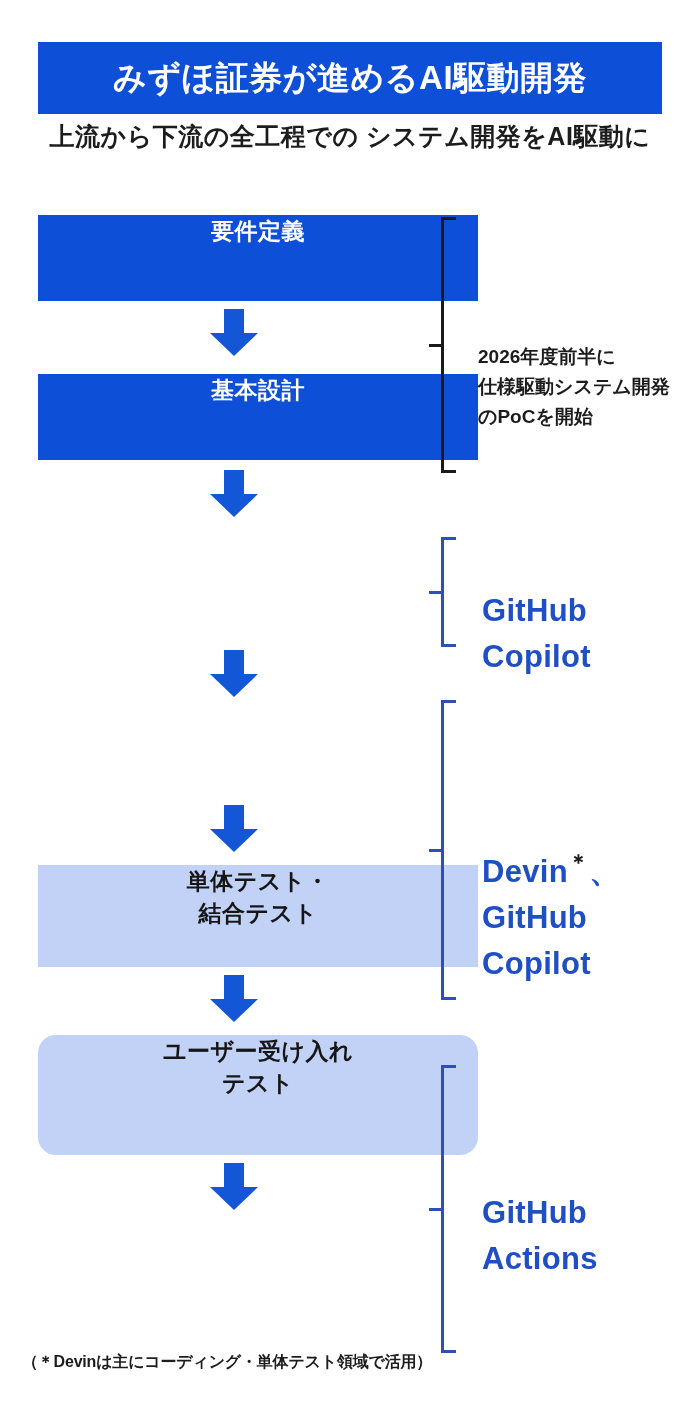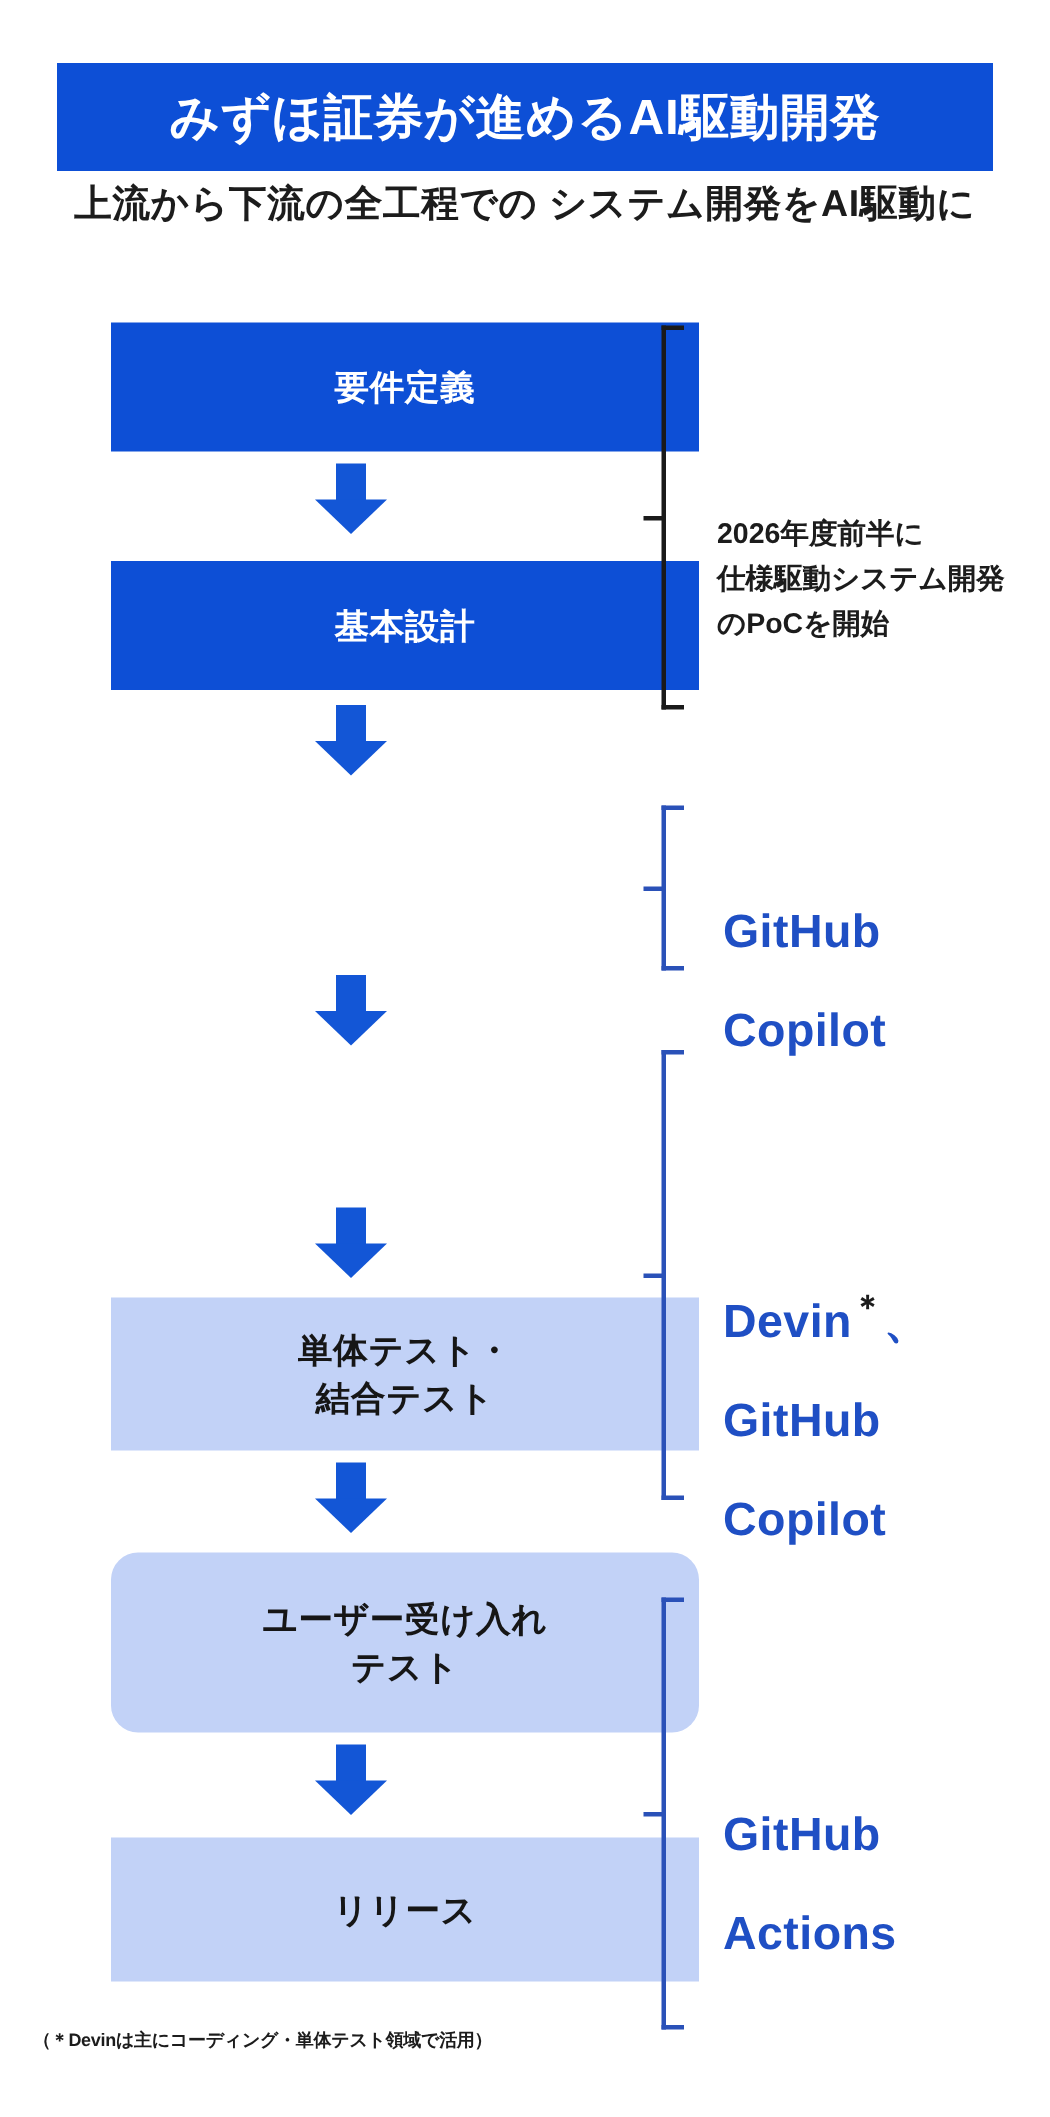--- a/index.html
+++ b/index.html
@@ -51,27 +51,25 @@
     font-size: 25px;
     font-weight: bold;
     line-height: 41px;
     letter-spacing: 0.5px;
   }
 
   
   .flow-box {
     position: absolute;
     left: 38px;
-    width: 392px;
+    width: 440px;
     display: flex;
-    align-items: center;
     justify-content: center;
     text-align: center;
     box-sizing: border-box;
-    margin-left: 36px;
   }
   .flow-box.dark {
     background: #0d4fd6;
     color: #ffffff;
   }
   .flow-box.light {
     background: #c2d2f7;
     color: #161616;
   }
   .flow-box .box-label {
@@ -160,38 +158,38 @@
     font-size: 19px;
     font-weight: bold;
     line-height: 30px;
     letter-spacing: 0px;
   }
   .annotation.tool {
     left: 482px;
     color: #1f4fc4;
     font-size: 31px;
     font-weight: bold;
-    line-height: 66px;
+    line-height: 46px;
     letter-spacing: 0.3px;
   }
   .annotation.tool .star {
     font-size: 21px;
     vertical-align: 13px;
     color: #1c1c1c;
     font-weight: bold;
   }
 
   
   .footnote {
     position: absolute;
     left: 22px;
     top: 1352px;
     width: 660px;
     color: #1c1c1c;
-    font-size: 12px;
+    font-size: 16px;
     font-weight: bold;
     letter-spacing: -0.2px;
   }
 </style>
 </head>
 <body>
 
 <div id="page">
 
   <div class="title-banner">
@@ -272,23 +270,20 @@
   <div class="flow-box light" style="top:1035px;height:120px;border-radius:18px;">
     <span class="box-label">ユーザー受け入れ
 テスト</span>
   </div>
 
   <div class="arrow" style="top:1163px;">
     <span class="shaft"></span>
       <span class="head"></span>
   </div>
 
-  <div class="flow-box light" style="top:1225px;height:96px;">
-    <span class="box-label">リリース</span>
-  </div>
 
   <div class="bracket blue" style="top:1065px;height:288px;">
     <span class="spine"></span>
       <span class="cap-top"></span>
       <span class="cap-bottom"></span>
       <span class="tick"></span>
   </div>
   <div class="annotation tool" style="top:1148px;">GitHub
 Actions</div>
 

